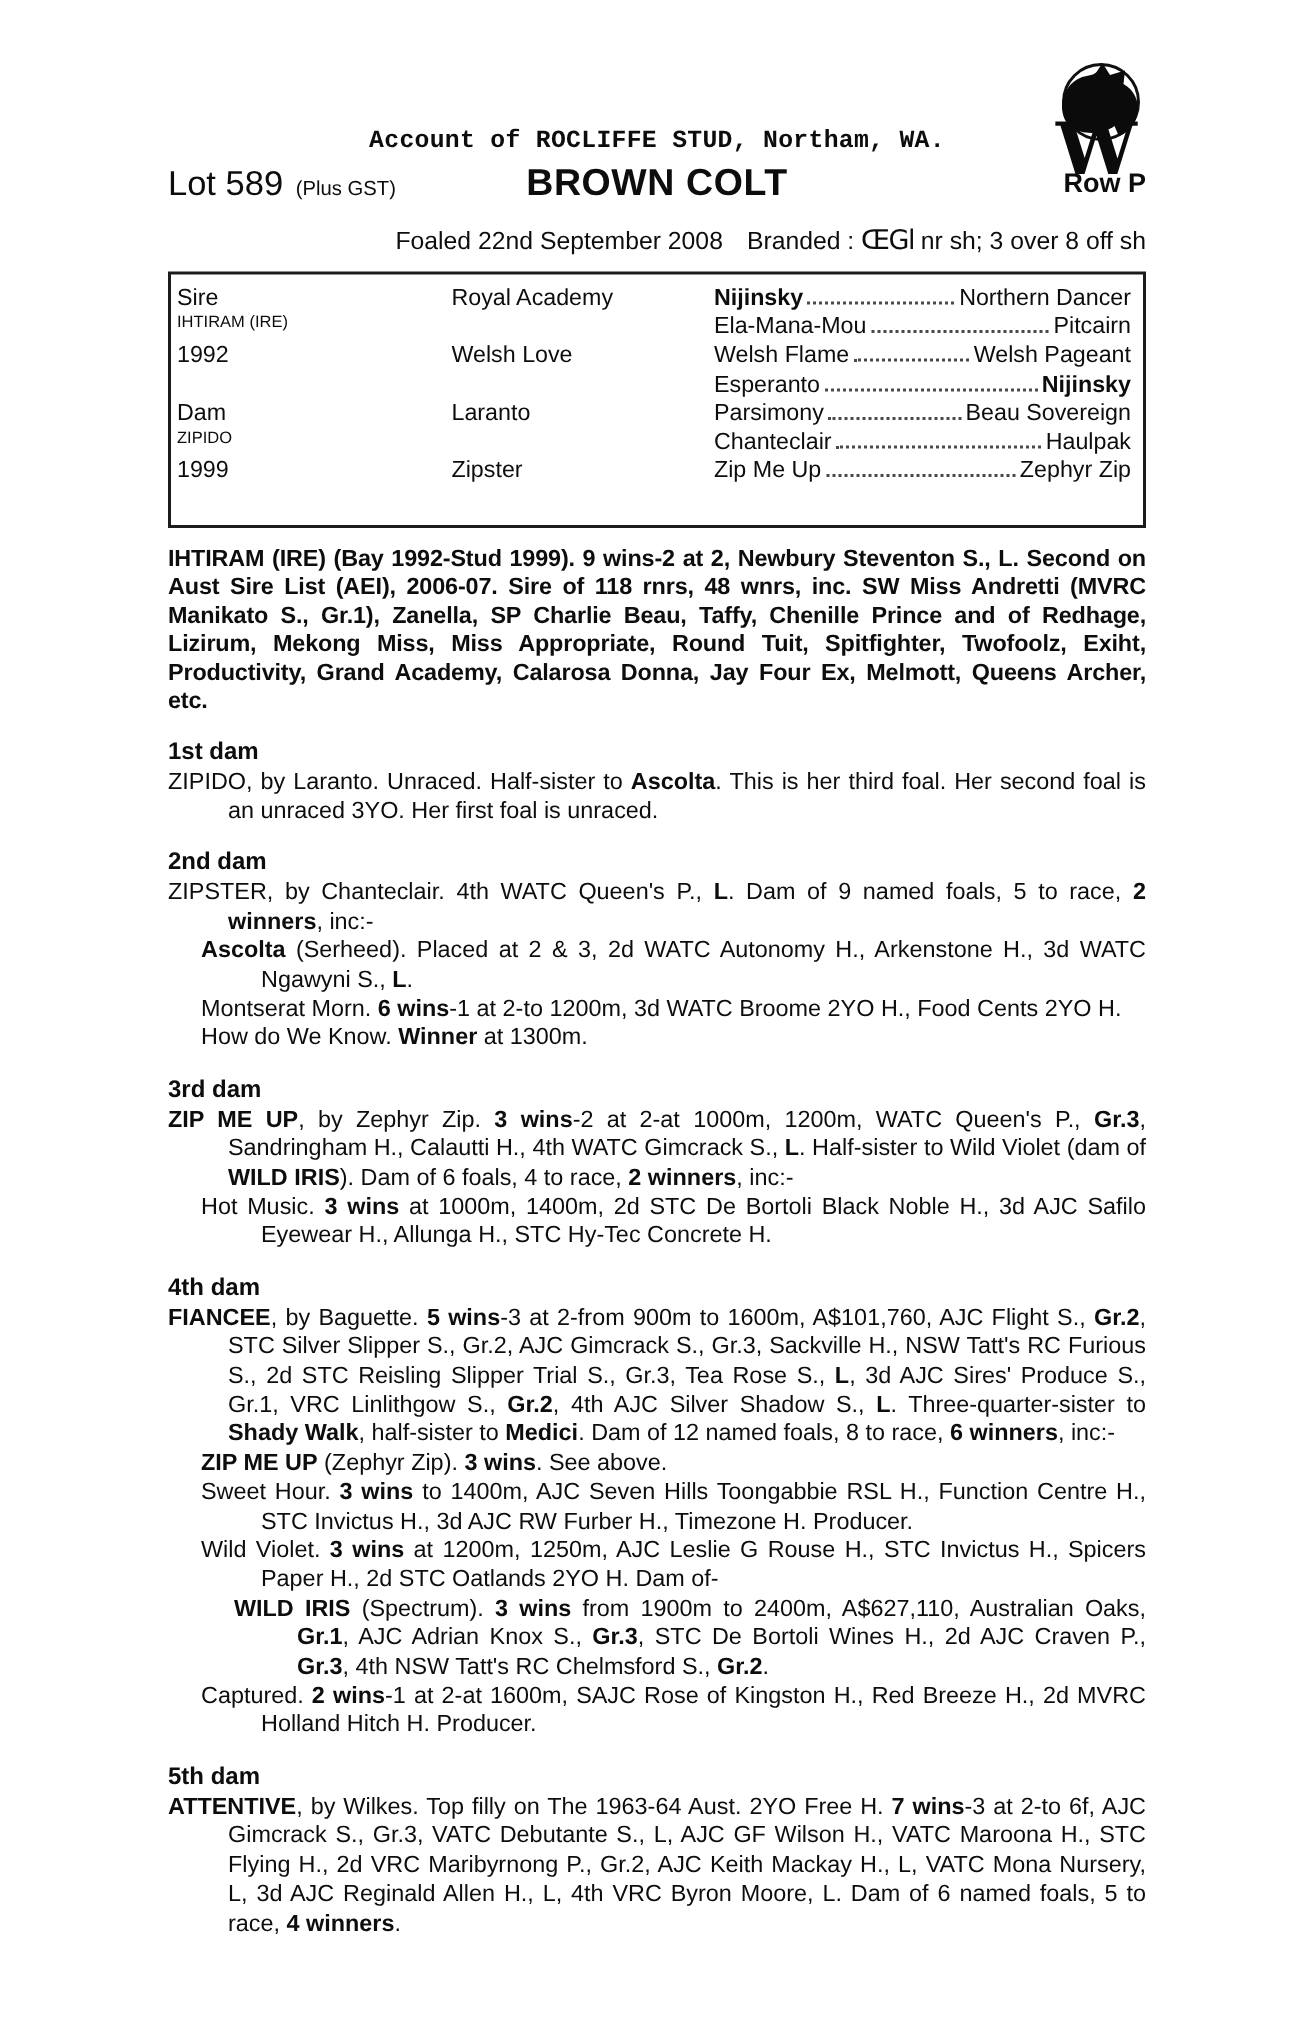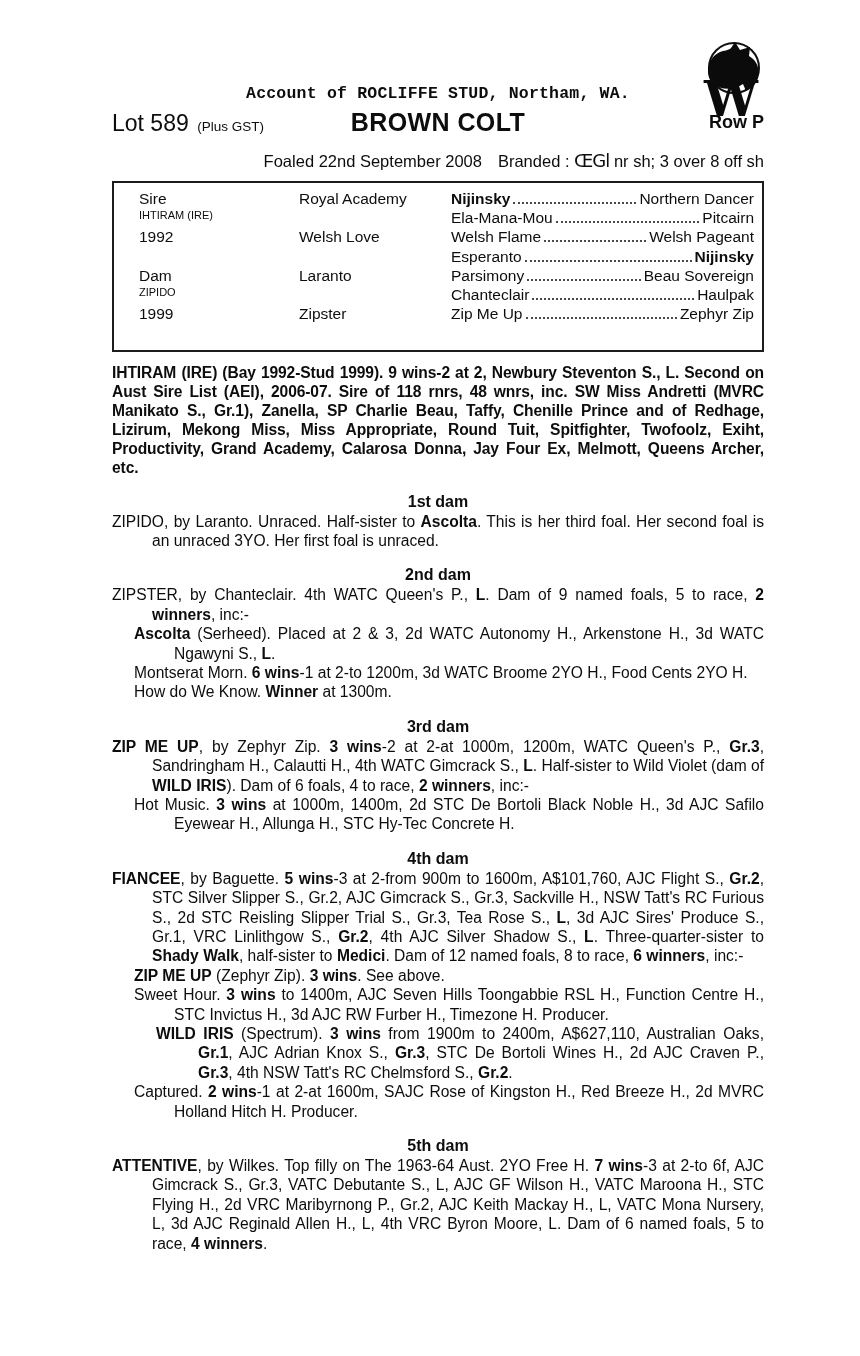--- a/index.html
+++ b/index.html
@@ -15,31 +15,31 @@
   .lot-row { display:grid; grid-template-columns:1fr auto 1fr; align-items:baseline; margin-top:5px; }
   .lot-left { white-space:nowrap; }
   .lot-label { font-size:23px; font-weight:normal; }
   .gst { font-size:13.5px; margin-left:4px; }
   .colt-title { font-size:25px; font-weight:bold; letter-spacing:0.4px; text-align:center; }
   .row-p { text-align:right; font-size:18px; font-weight:bold; align-self:center; }
 
   .foaled-row { display:flex; justify-content:flex-end; align-items:baseline; margin-top:13px; font-size:16.5px;gap:16px; }
   .brand-mark { font-weight:normal; font-size:18px; letter-spacing:-1px; font-family:"DejaVu Sans",sans-serif; }
 
-  .ped-box { border:2px solid #1c1c1c; margin-top:10px; padding:7px 8px 6px 25px; display:flex; font-size:15.5px; }
+  .ped-box { border:2px solid #1c1c1c; margin-top:10px; padding:7px 8px 6px 4px; display:flex; font-size:15.5px;gap:23px; }
   .ped-c1 { width:160px; } .ped-c2 { width:152px; } .ped-c3 { flex:1; }
   .ped-row { height:19.2px; display:flex; align-items:baseline; white-space:nowrap; overflow:hidden; }
   .ped-name { font-weight:normal; font-size:11px; }
   .leader { flex:1; border-bottom:2px dotted #4a4a4a; margin:0 3px 3px 3px; min-width:12px; }
   .b { font-weight:bold; }
 
   .sire-blurb { margin-top:11px; font-weight:bold; font-size:15.6px; line-height:19px; text-align:justify; letter-spacing:-0.1px; }
 
   .section { margin-top:16px; }
-  .sec-h { margin:0 0 1px 0; font-size:16px; font-weight:bold;text-align:center; }
+  .sec-h { margin:0 0 1px 0; font-size:16px; font-weight:bold; }
   .para { margin:0; font-size:15.6px; line-height:19.4px; text-align:justify; }
   .ind0 { padding-left:40px; text-indent:-40px; }
   .ind1 { padding-left:62px; text-indent:-40px; }
   .ind2 { padding-left:86px; text-indent:-42px; }
 
   .logo { position:absolute; right:97px; top:40px; width:66px; height:82px; }
 </style>
 </head>
 <body>
 
@@ -182,20 +182,21 @@
         <div class="section">
           <h3 class="sec-h">3rd dam</h3>
           <p class="para ind0"><span class="b">ZIP ME UP</span><span>, by Zephyr Zip. </span><span class="b">3 wins</span><span>-2 at 2-at 1000m, 1200m, WATC Queen's P., </span><span class="b">Gr.3</span><span>, Sandringham H., Calautti H., 4th WATC Gimcrack S., </span><span class="b">L</span><span>. Half-sister to Wild Violet (dam of </span><span class="b">WILD IRIS</span><span>). Dam of 6 foals, 4 to race, </span><span class="b">2 winners</span><span>, inc:-</span></p>
           <p class="para ind1"><span>Hot Music. </span><span class="b">3 wins</span><span> at 1000m, 1400m, 2d STC De Bortoli Black Noble H., 3d AJC Safilo Eyewear H., Allunga H., STC Hy-Tec Concrete H.</span></p>
         </div>
         <div class="section">
           <h3 class="sec-h">4th dam</h3>
           <p class="para ind0"><span class="b">FIANCEE</span><span>, by Baguette. </span><span class="b">5 wins</span><span>-3 at 2-from 900m to 1600m, A$101,760, AJC Flight S., </span><span class="b">Gr.2</span><span>, STC Silver Slipper S., Gr.2, AJC Gimcrack S., Gr.3, Sackville H., NSW Tatt's RC Furious S., 2d STC Reisling Slipper Trial S., Gr.3, Tea Rose S., </span><span class="b">L</span><span>, 3d AJC Sires' Produce S., Gr.1, VRC Linlithgow S., </span><span class="b">Gr.2</span><span>, 4th AJC Silver Shadow S., </span><span class="b">L</span><span>. Three-quarter-sister to </span><span class="b">Shady Walk</span><span>, half-sister to </span><span class="b">Medici</span><span>. Dam of 12 named foals, 8 to race, </span><span class="b">6 winners</span><span>, inc:-</span></p>
           <p class="para ind1"><span class="b">ZIP ME UP</span><span> (Zephyr Zip). </span><span class="b">3 wins</span><span>. See above.</span></p>
           <p class="para ind1"><span>Sweet Hour. </span><span class="b">3 wins</span><span> to 1400m, AJC Seven Hills Toongabbie RSL H., Function Centre H., STC Invictus H., 3d AJC RW Furber H., Timezone H. Producer.</span></p>
+          <p class="para ind1"><span>Wild Violet. </span><span class="b">3 wins</span><span> at 1200m, 1250m, AJC Leslie G Rouse H., STC Invictus H., Spicers Paper H., 2d STC Oatlands 2YO H. Dam of-</span></p>
           <p class="para ind2"><span class="b">WILD IRIS</span><span> (Spectrum). </span><span class="b">3 wins</span><span> from 1900m to 2400m, A$627,110, Australian Oaks, </span><span class="b">Gr.1</span><span>, AJC Adrian Knox S., </span><span class="b">Gr.3</span><span>, STC De Bortoli Wines H., 2d AJC Craven P., </span><span class="b">Gr.3</span><span>, 4th NSW Tatt's RC Chelmsford S., </span><span class="b">Gr.2</span><span>.</span></p>
           <p class="para ind1"><span>Captured. </span><span class="b">2 wins</span><span>-1 at 2-at 1600m, SAJC Rose of Kingston H., Red Breeze H., 2d MVRC Holland Hitch H. Producer.</span></p>
         </div>
         <div class="section">
           <h3 class="sec-h">5th dam</h3>
           <p class="para ind0"><span class="b">ATTENTIVE</span><span>, by Wilkes. Top filly on The 1963-64 Aust. 2YO Free H. </span><span class="b">7 wins</span><span>-3 at 2-to 6f, AJC Gimcrack S., Gr.3, VATC Debutante S., L, AJC GF Wilson H., VATC Maroona H., STC Flying H., 2d VRC Maribyrnong P., Gr.2, AJC Keith Mackay H., L, VATC Mona Nursery, L, 3d AJC Reginald Allen H., L, 4th VRC Byron Moore, L. Dam of 6 named foals, 5 to race, </span><span class="b">4 winners</span><span>.</span></p>
         </div>
       </div>
 
   </div>

